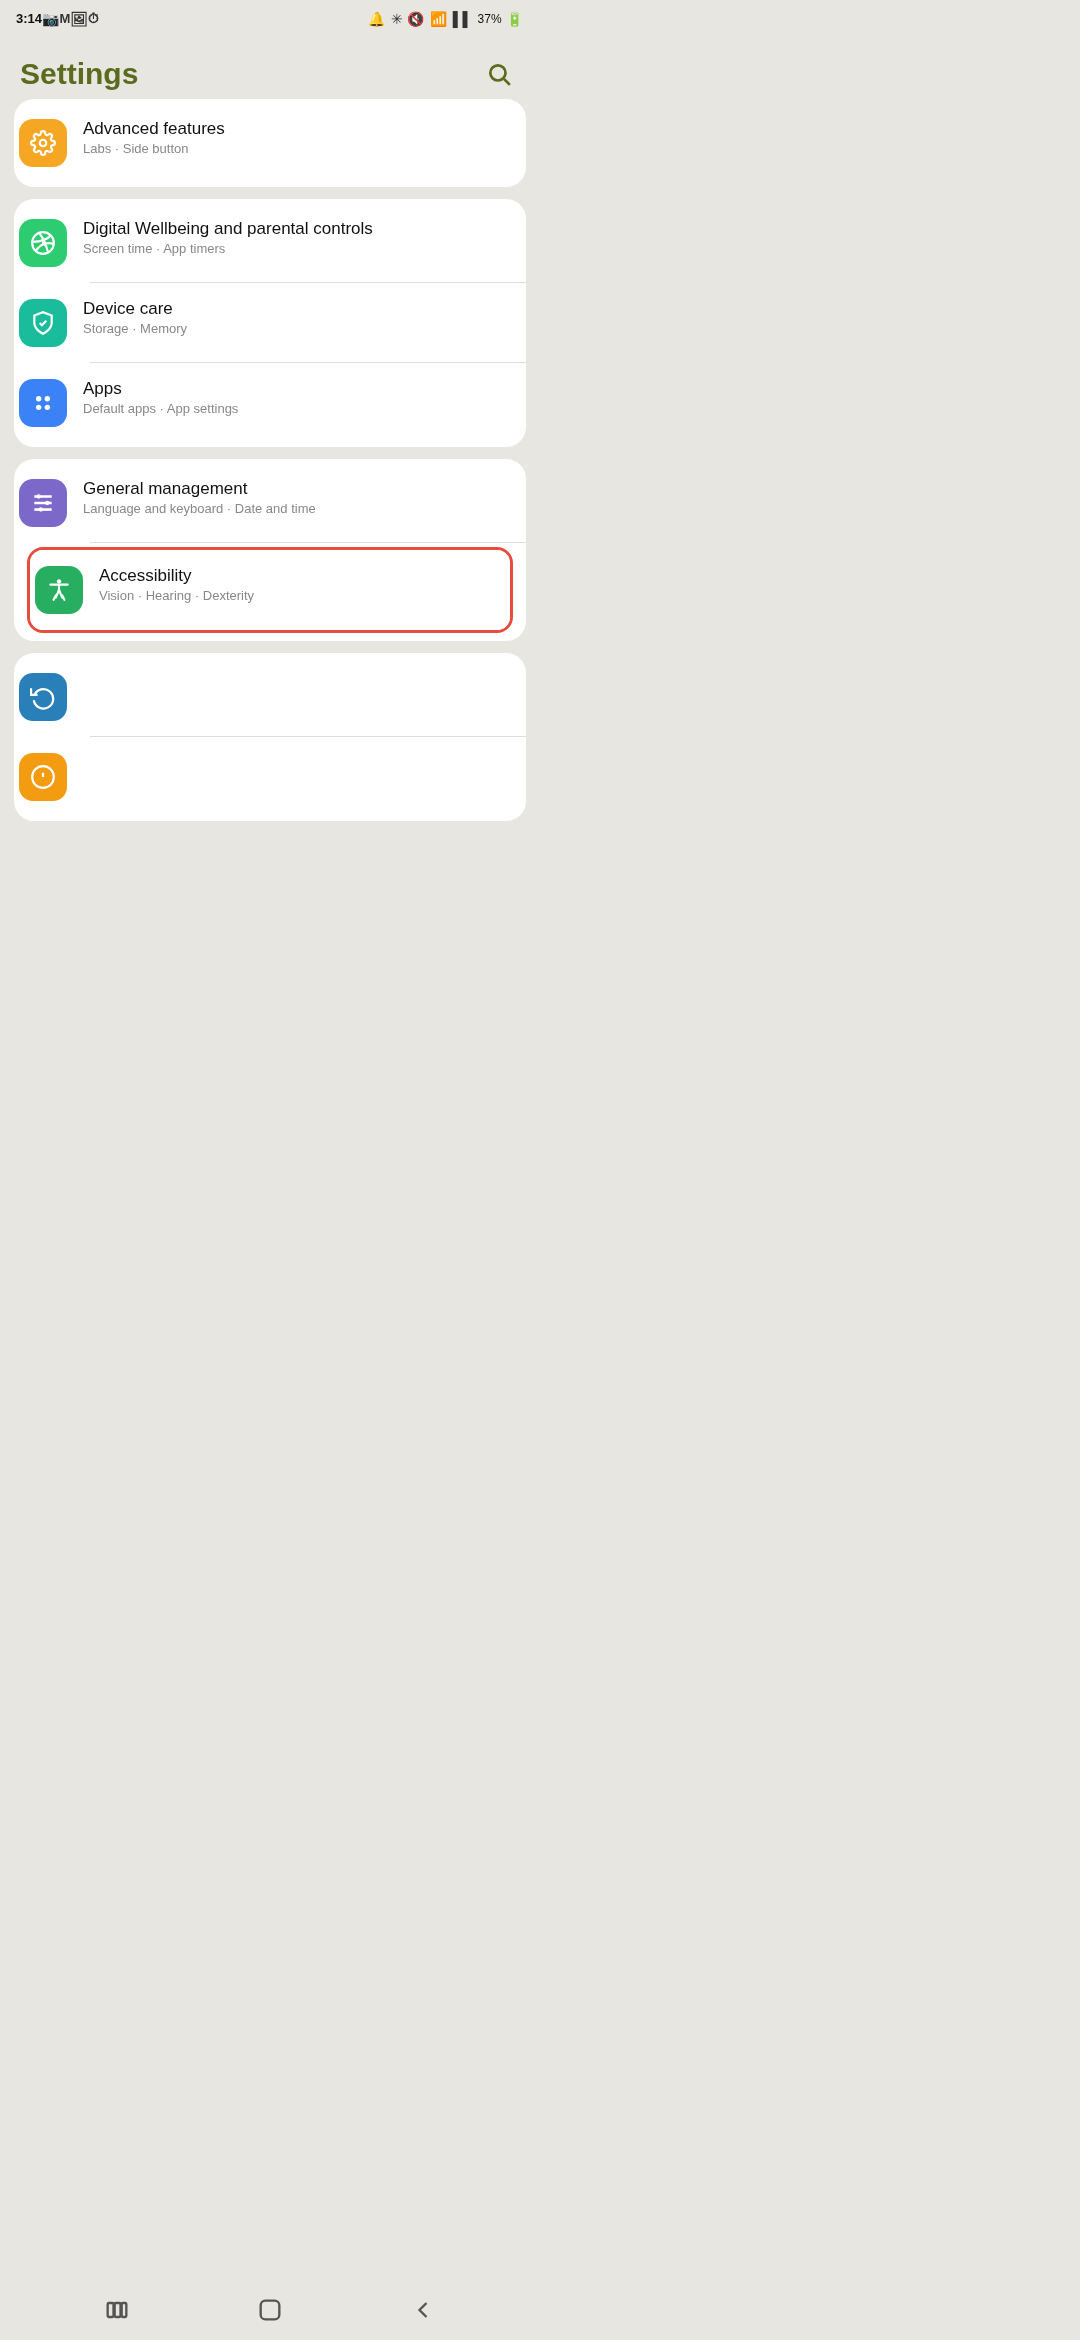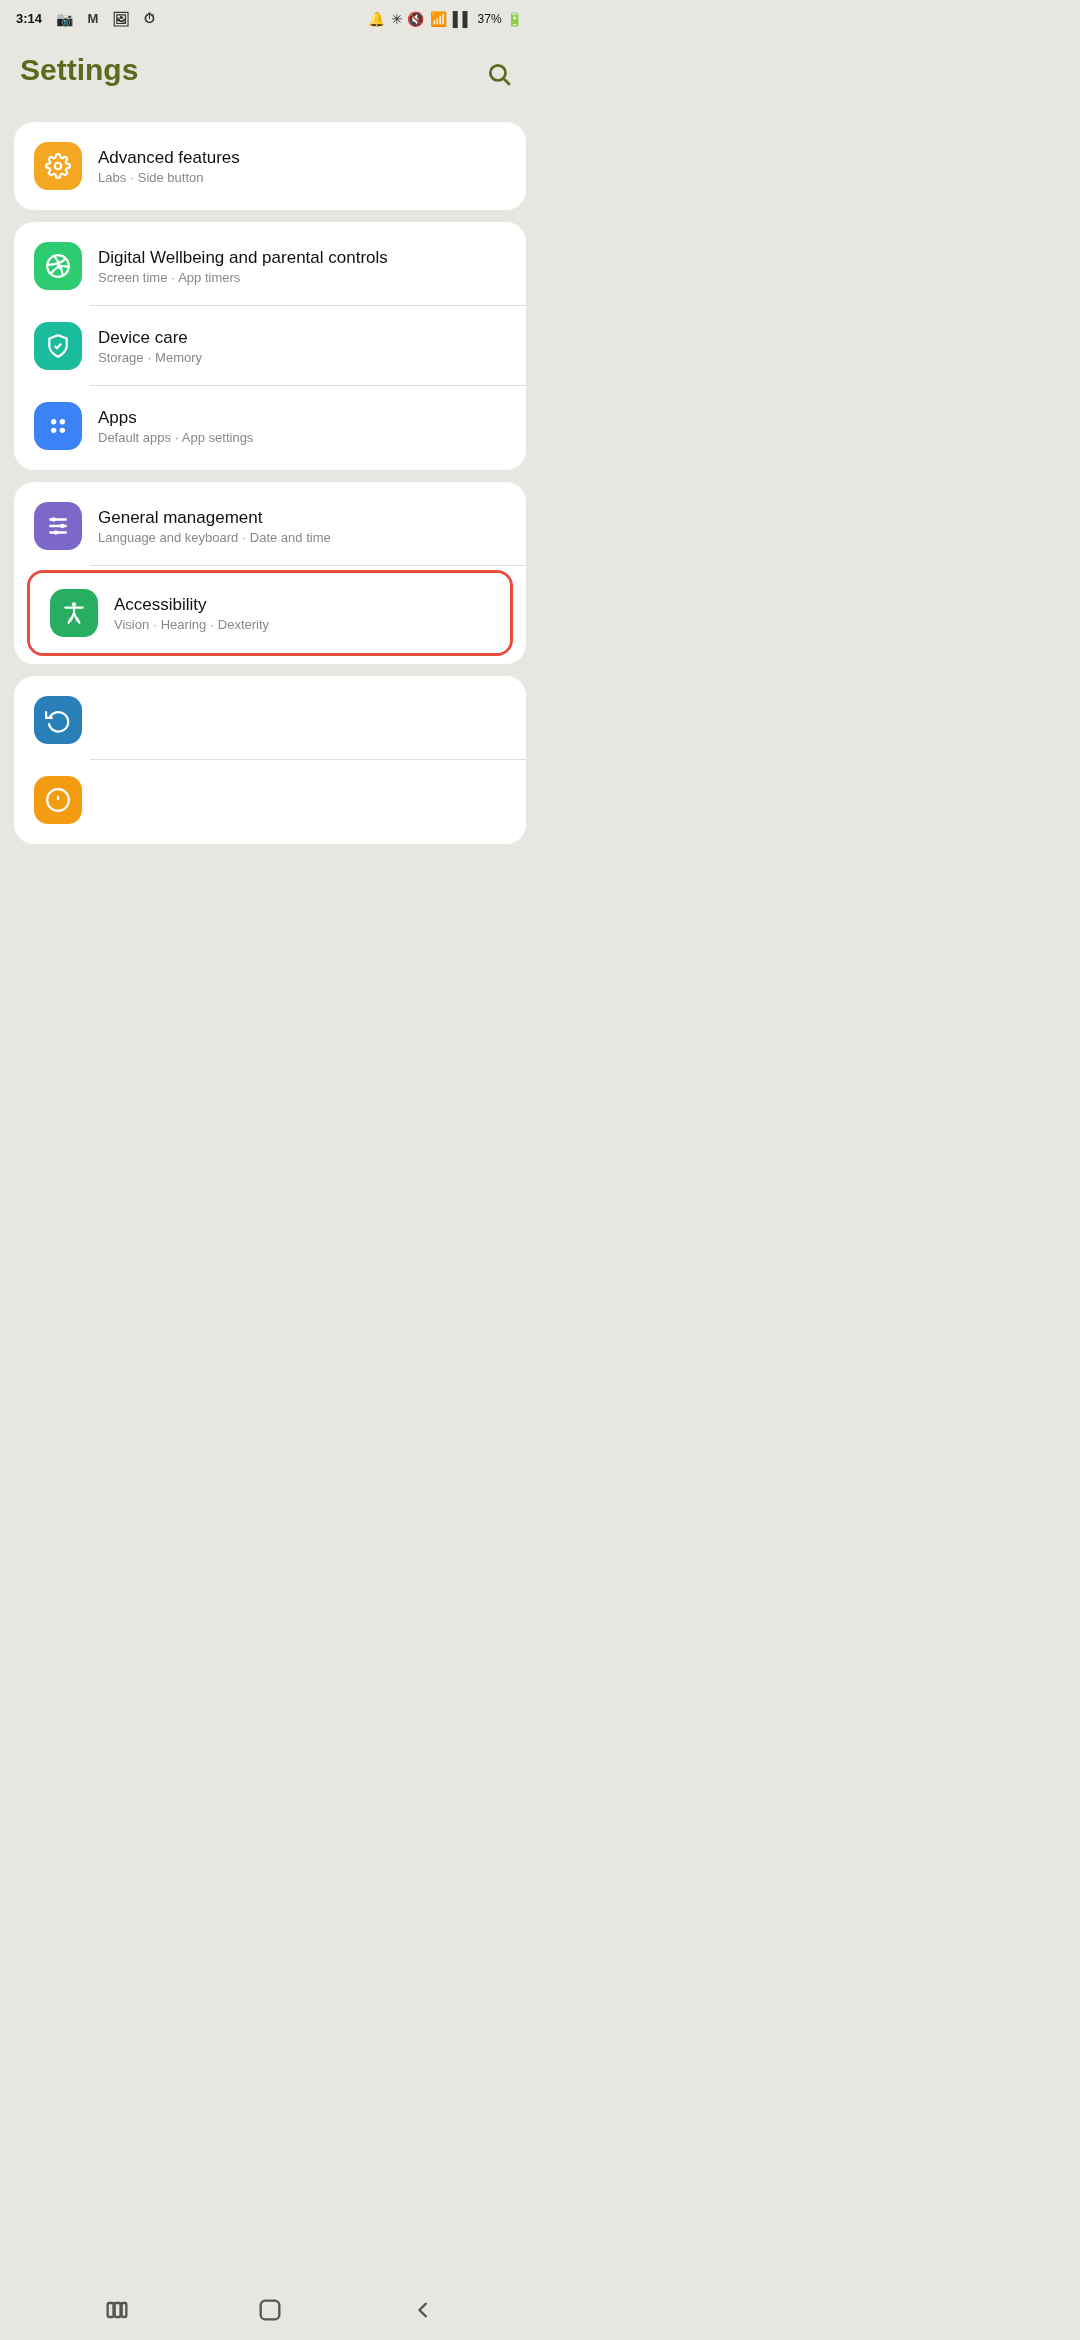--- a/index.html
+++ b/index.html
@@ -19,21 +19,21 @@
       display: flex;
       justify-content: space-between;
       align-items: center;
       padding: 10px 16px 6px 16px;
       background-color: #e8e6e0;
     }
 
     .status-left {
       display: flex;
       align-items: center;
-      gap: 14px;
+      gap: 0;
       font-size: 13px;
       font-weight: 600;
       color: #111;
     }
 
     .status-right {
       display: flex;
       align-items: center;
       gap: 5px;
       font-size: 12px;
@@ -42,22 +42,22 @@
 
     .status-icon {
       font-size: 14px;
       color: #333;
     }
 
     
     .header {
       display: flex;
       justify-content: space-between;
-      align-items: flex-start;
-      padding: 20px 20px 27px 20px;
+      align-items: center;
+      padding: 20px 20px 4px 20px;
       background-color: #e8e6e0;
       gap: 15px;
     }
 
     .header-title {
       font-size: 30px;
       font-weight: 700;
       color: #5a6b1e;
     }
 
@@ -83,22 +83,21 @@
       background: #ffffff;
       border-radius: 20px;
       margin: 0 14px 12px 14px;
       padding: 4px 0;
       overflow: hidden;
     }
 
     
     .settings-item {
       display: flex;
-      align-items: center;
-      padding: 16px 20px;
+      padding: 16px 5px;
       cursor: pointer;
       position: relative;
     }
 
     .settings-item:not(:last-child)::after {
       content: '';
       position: absolute;
       bottom: 0;
       left: 76px;
       right: 0;

